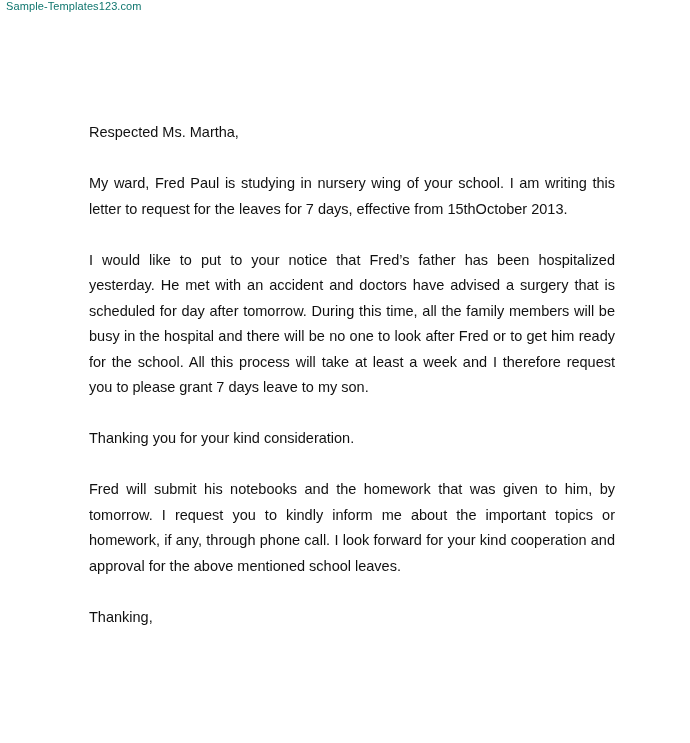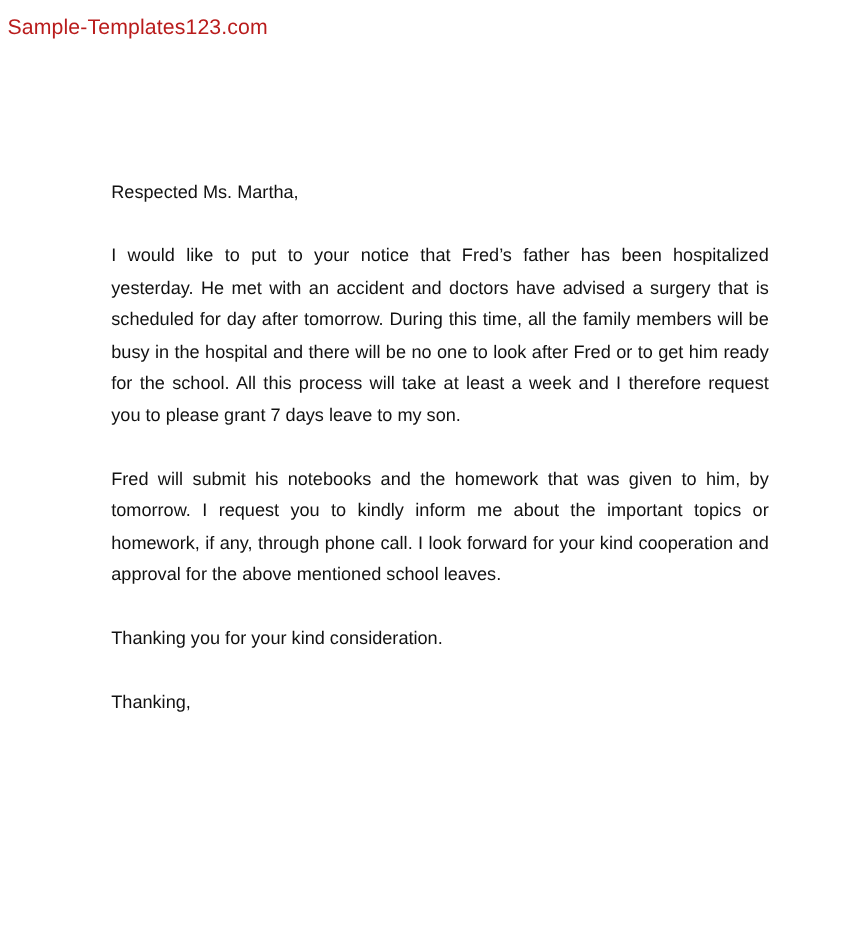--- a/index.html
+++ b/index.html
@@ -11,44 +11,45 @@
       width: 690px;
       height: 743px;
       position: relative;
       overflow: hidden;
       font-family: "Liberation Sans", sans-serif;
       color: #111111;
     }
     .watermark {
       position: absolute;
       left: 6px;
-      top: 12px;
-      font-size: 17px;
-      color: #b91c1c;
+      top: 0;
+      font-size: 11px;
+      color: #0f766e;
       letter-spacing: 0.1px;
     }
     .letter {
       position: absolute;
       left: 89px;
-      top: 142px;
+      top: 120px;
       width: 526px;
       font-size: 14.5px;
       line-height: 25.5px;
     }
     .letter p {
       margin: 0 0 25.5px 0;
       text-align: justify;
     }
     .letter p.salutation { margin-bottom: 25.5px; }
     .letter p.last-line-left { text-align-last: left; }
   </style>
 </head>
 <body>
 
 <div class="watermark">Sample-Templates123.com</div>
 
 <div class="letter">
   <p class="salutation">Respected Ms. Martha,</p>
+  <p class="last-line-left">My ward, Fred Paul is studying in nursery wing of your school. I am writing this letter to request for the leaves for 7 days, effective from 15thOctober 2013.</p>
   <p class="last-line-left">I would like to put to your notice that Fred’s father has been hospitalized yesterday. He met with an accident and doctors have advised a surgery that is scheduled for day after tomorrow. During this time, all the family members will be busy in the hospital and there will be no one to look after Fred or to get him ready for the school. All this process will take at least a week and I therefore request you to please grant 7 days leave to my son.</p>
+  <p class="last-line-left">Thanking you for your kind consideration.</p>
   <p class="last-line-left">Fred will submit his notebooks and the homework that was given to him, by tomorrow. I request you to kindly inform me about the important topics or homework, if any, through phone call. I look forward for your kind cooperation and approval for the above mentioned school leaves.</p>
-  <p class="last-line-left">Thanking you for your kind consideration.</p>
   <p>Thanking,</p>
 </div>
 
 </body></html>

